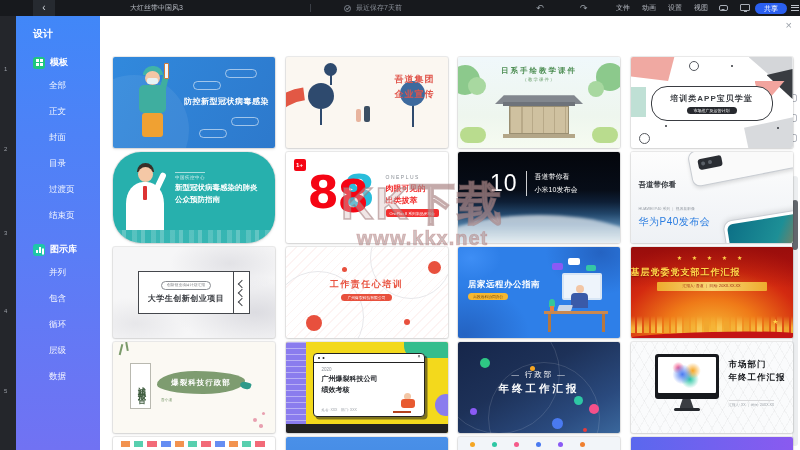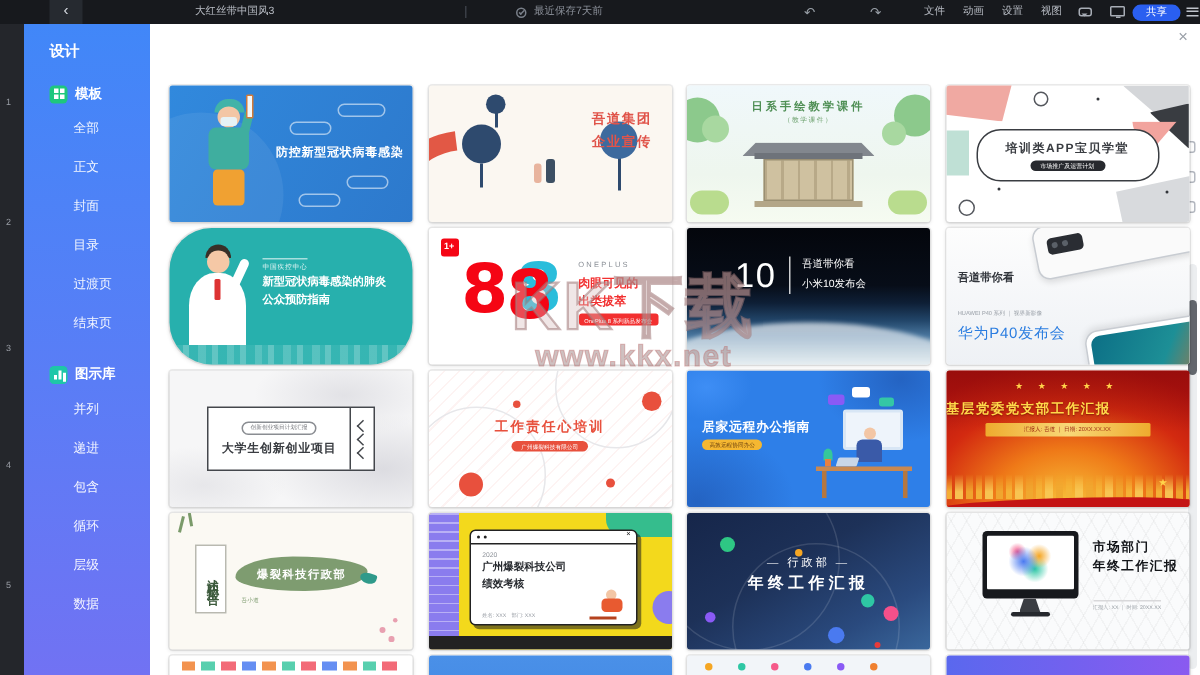--- a/index.html
+++ b/index.html
@@ -275,21 +275,20 @@
   <div class="sb-item">正文</div>
   <div class="sb-item">封面</div>
   <div class="sb-item">目录</div>
   <div class="sb-item">过渡页</div>
   <div class="sb-item">结束页</div>
   <div class="sec">
     <span class="sec-ic ic-chart"></span>
     <span>图示库</span>
   </div>
   <div class="sb-item">并列</div>
-  <div class="sb-item">递进</div>
   <div class="sb-item">包含</div>
   <div class="sb-item">循环</div>
   <div class="sb-item">层级</div>
   <div class="sb-item">数据</div>
 </div>
 
 <div class="main">
   <div class="close">×</div>
   <div class="tool" style="top:78px"></div>
   <div class="tool" style="top:98px"></div>

